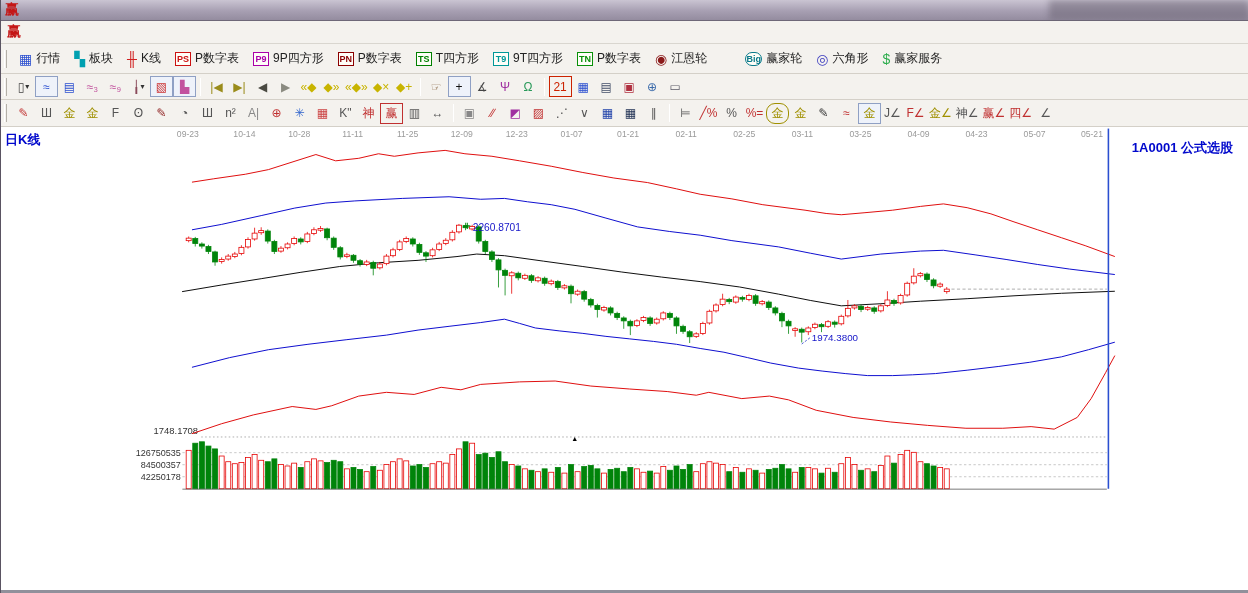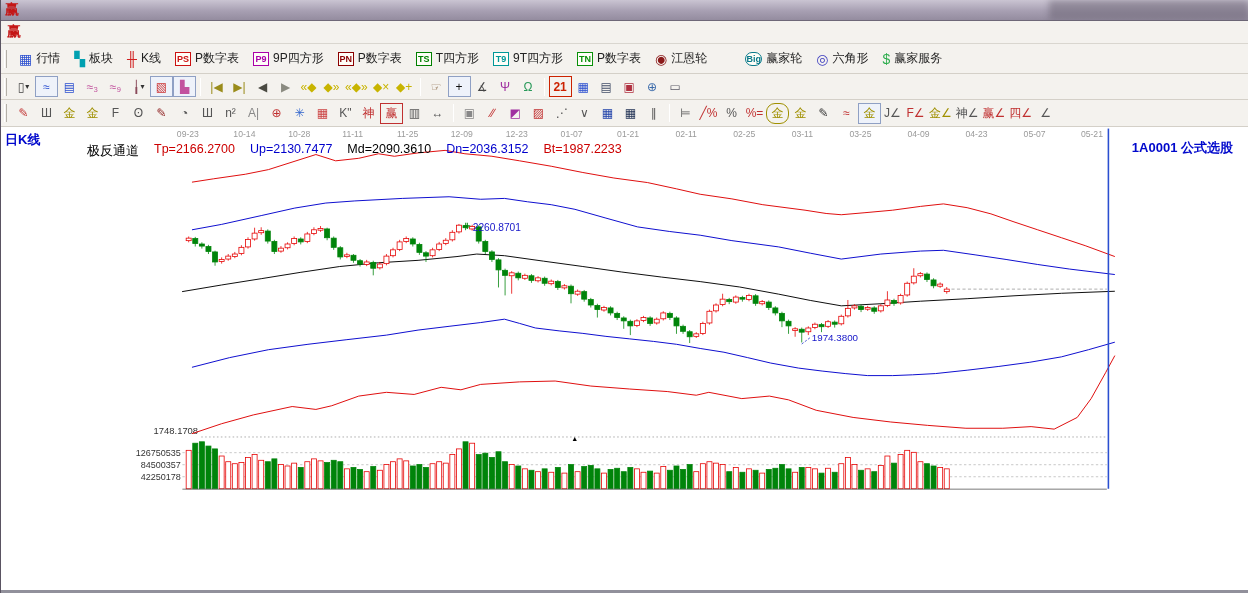--- a/index.html
+++ b/index.html
@@ -132,21 +132,21 @@
       <span class="tbtn" style="color: rgb(200, 180, 0);">«◆»</span>
       <span class="tbtn" style="color: rgb(200, 180, 0);">◆×</span>
       <span class="tbtn" style="color: rgb(200, 180, 0);">◆+</span>
       <span class="sep"></span>
       <span class="tbtn" style="color: rgb(138, 106, 74);">☞</span>
       <span class="tbtn sel" style="color: rgb(17, 17, 17);">+</span>
       <span class="tbtn" style="color: rgb(68, 68, 68);">∡</span>
       <span class="tbtn" style="color: rgb(160, 48, 160);">Ψ</span>
       <span class="tbtn" style="color: rgb(42, 154, 90);">Ω</span>
       <span class="sep"></span>
-      <span class="tbtn boxed" style="color: rgb(204, 34, 0); font-weight: bold;">21</span>
+      <span class="tbtn boxed" style="color: rgb(204, 34, 0);">21</span>
       <span class="tbtn" style="color: rgb(43, 79, 208);">▦</span>
       <span class="tbtn" style="color: rgb(68, 80, 106);">▤</span>
       <span class="tbtn" style="color: rgb(176, 48, 64);">▣</span>
       <span class="tbtn" style="color: rgb(58, 106, 170);">⊕</span>
       <span class="tbtn" style="color: rgb(90, 90, 102);">▭</span>
     </div>
   <div class="toolbar" id="tb3">
       <span class="grip"></span>
       <span class="tbtn" style="color: rgb(192, 48, 48);">✎</span>
       <span class="tbtn" style="color: rgb(85, 85, 85);">Ш</span>
@@ -580,26 +580,16 @@
         <line x1="60" y1="588.5" x2="1238" y2="588.5" stroke="#555" stroke-width="1"></line>
         <line x1="1040" y1="333.5953141640042" x2="1238" y2="333.5953141640042" stroke="#999" stroke-width="1" stroke-dasharray="4,3"></line>
         <line x1="419" y1="252.99994675186358" x2="427" y2="252.99994675186358" stroke="#00840a" stroke-width="1.4"></line>
         <line x1="423" y1="248.99994675186358" x2="423" y2="256.9999467518636" stroke="#00840a" stroke-width="1.4"></line>
         <text x="430" y="258.9999467518636" font-size="13" fill="#1515c8" text-anchor="start" font-weight="normal">2260.8701</text>
         <polyline points="849.2,403.55058572949935 859.2,396 860,396" fill="none" stroke="#2233cc" stroke-width="1" stroke-dasharray="3,2"></polyline>
         <text x="862" y="400" font-size="12.5" fill="#1515c8" text-anchor="start" font-weight="normal">1974.3800</text>
         <rect x="1239" y="129" width="2" height="459" fill="#2b4fd0"></rect>
       </svg>
     <div class="kperiod">日K线</div>
-    <div class="inforow">
-      <span class="ind">极反通道</span>
-      <span id="info-params" style="display:flex;gap:15px">
-          <span style="color: rgb(204, 0, 0);">Tp=2166.2700</span>
-          <span style="color: rgb(0, 0, 204);">Up=2130.7477</span>
-          <span style="color: rgb(0, 0, 0);">Md=2090.3610</span>
-          <span style="color: rgb(0, 0, 204);">Dn=2036.3152</span>
-          <span style="color: rgb(204, 0, 0);">Bt=1987.2233</span>
-        </span>
-    </div>
     <div class="symlabel">1A0001  公式选股</div>
   </div>
   <div class="statusbar"></div>
 </div>
 
 </body></html>

